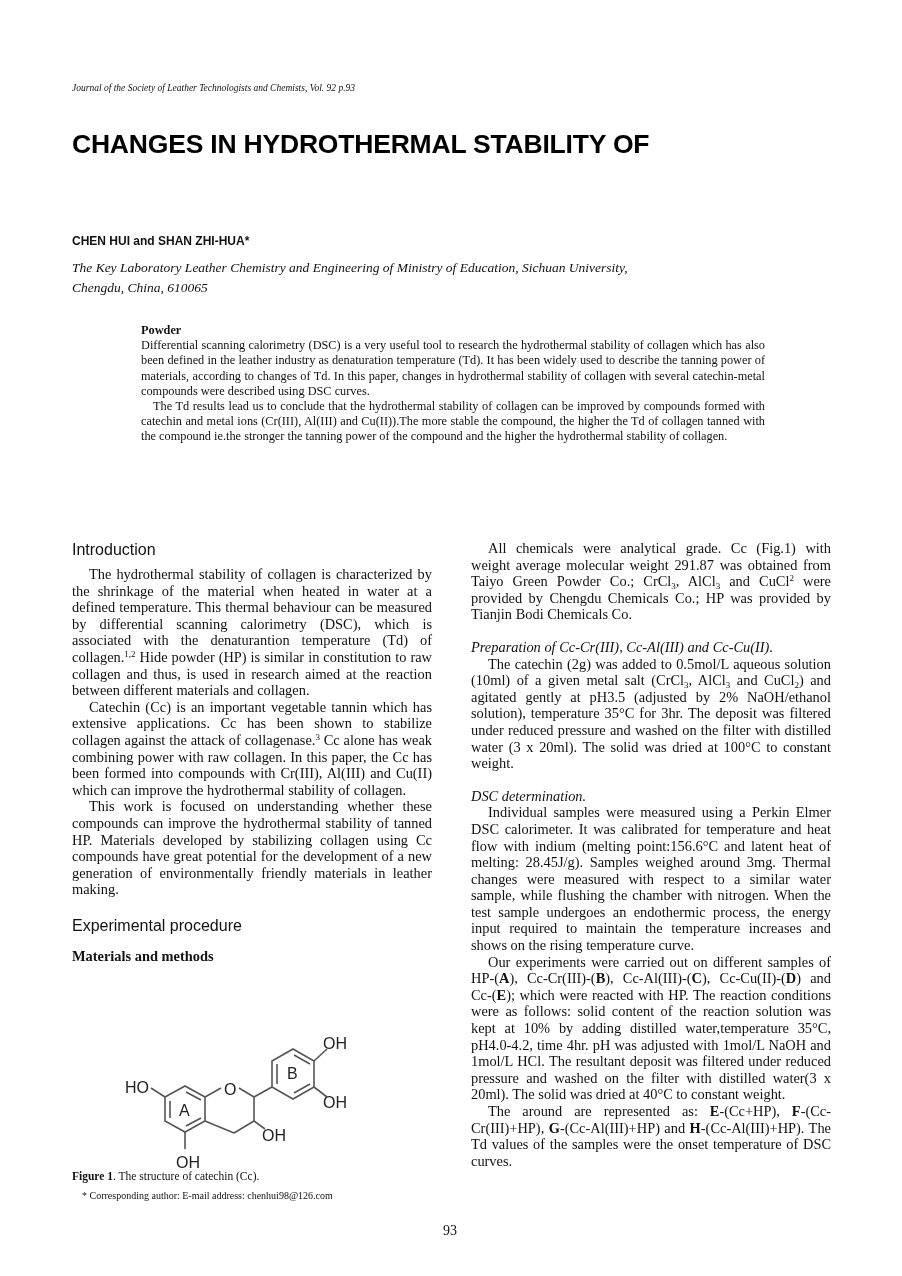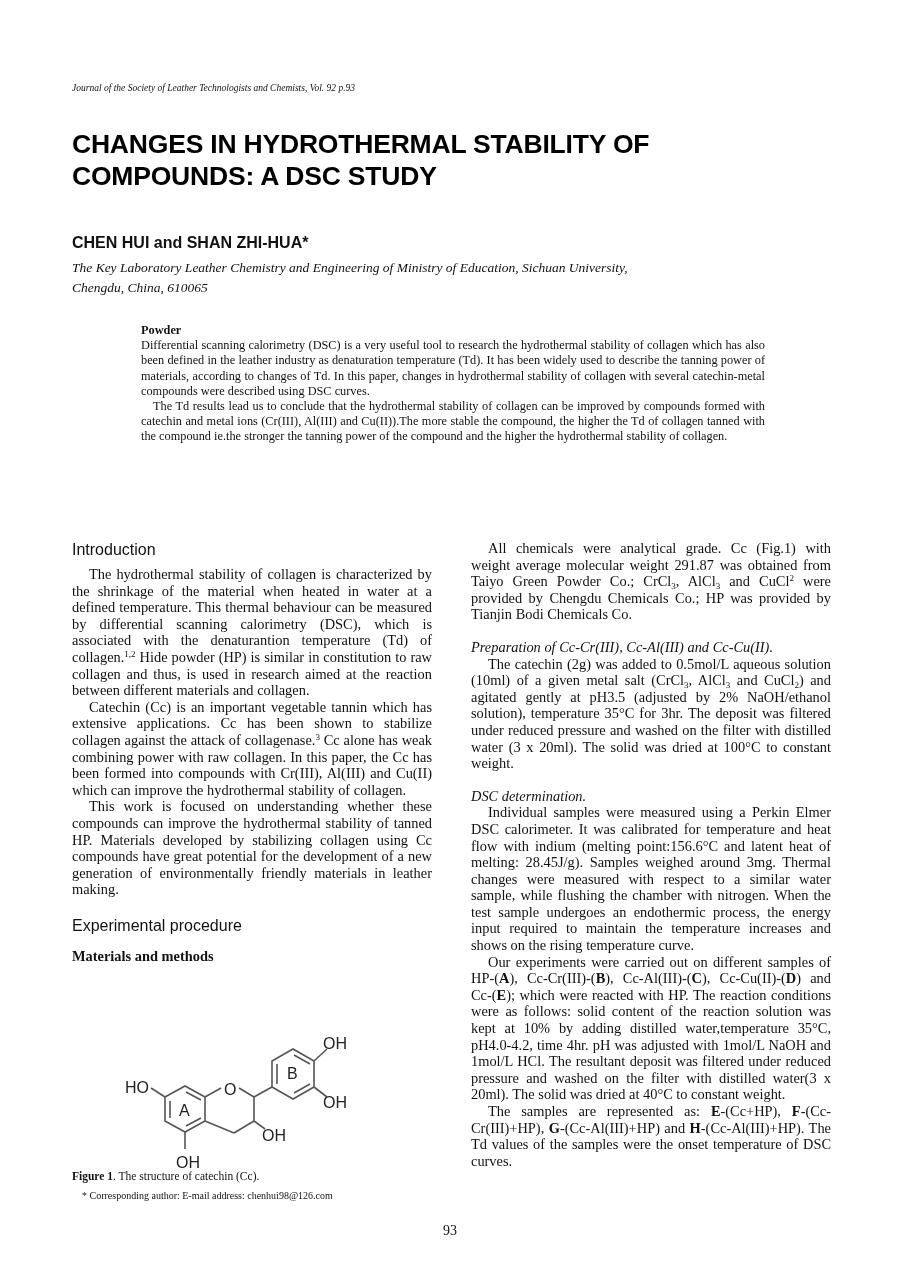--- a/index.html
+++ b/index.html
@@ -12,21 +12,21 @@
     left: 72px; top: 83px; font-style: italic; font-size: 9.5px; white-space: nowrap; font-family: Liberation Serif, serif;
   }
   .title {
     left: 72px; top: 128px; width: 700px;
     font-family: "Liberation Sans", sans-serif; font-weight: bold;
     font-size: 26.5px; line-height: 32px; letter-spacing: -0.2px; color: #000;
   }
   .title div { white-space: nowrap; }
   .authors {
     left: 72px; top: 234px; font-family: "Liberation Sans", sans-serif;
-    font-weight: bold; font-size: 16px; white-space: nowrap;
+    font-weight: bold; font-size: 12px; white-space: nowrap;
   }
   .affil {
     left: 72px; top: 258px; width: 700px; font-style: italic; font-size: 13.5px; line-height: 20px;
   }
   .summary {
     left: 141px; top: 323px; width: 624px; font-size: 12.3px; line-height: 15.2px; text-align: justify;
   }
   .summary .sum-title { font-weight: bold; }
   .summary p { margin: 0; }
   .summary p.indent { text-indent: 12px; }
@@ -51,21 +51,20 @@
   .footnote { left: 82px; top: 1190px; font-size: 10px; white-space: nowrap; }
   .page-number { left: 443px; top: 1223px; font-size: 14px; }
 </style>
 </head>
 <body>
 
 <div class="abs running-head">Journal of the Society of Leather Technologists and Chemists, Vol. 92 p.93</div>
 
 <div class="abs title">
   <div>CHANGES IN HYDROTHERMAL STABILITY OF</div>
-  <div>COMPOUNDS: A DSC STUDY</div>
 </div>
 
 <div class="abs authors">CHEN HUI and SHAN ZHI-HUA*</div>
 
 <div class="abs affil">
   <div>The Key Laboratory Leather Chemistry and Engineering of Ministry of Education, Sichuan University,</div>
   <div>Chengdu, China, 610065</div>
 </div>
 
 <div class="abs summary">
@@ -132,16 +131,16 @@
 
 <div class="abs col col-right">
   <p><span>All chemicals were analytical grade. Cc (Fig.1) with weight average molecular weight 291.87 was obtained from Taiyo Green Powder Co.; CrCl</span><sub>3</sub><span>, AlCl</span><sub>3</sub><span> and CuCl</span><sup>2</sup><span> were provided by Chengdu Chemicals Co.; HP was provided by Tianjin Bodi Chemicals Co.</span></p>
   <div style="height:16px"></div>
   <div class="h-italic">Preparation of Cc-Cr(III), Cc-Al(III) and Cc-Cu(II).</div>
   <p><span>The catechin (2g) was added to 0.5mol/L aqueous solution (10ml) of a given metal salt (CrCl</span><sub>3</sub><span>, AlCl</span><sub>3</sub><span> and CuCl</span><sub>2</sub><span>) and agitated gently at pH3.5 (adjusted by 2% NaOH/ethanol solution), temperature 35°C for 3hr. The deposit was filtered under reduced pressure and washed on the filter with distilled water (3 x 20ml). The solid was dried at 100°C to constant weight.</span></p>
   <div style="height:16px"></div>
   <div class="h-italic">DSC determination.</div>
   <p>Individual samples were measured using a Perkin Elmer DSC calorimeter. It was calibrated for temperature and heat flow with indium (melting point:156.6°C and latent heat of melting: 28.45J/g). Samples weighed around 3mg. Thermal changes were measured with respect to a similar water sample, while flushing the chamber with nitrogen. When the test sample undergoes an endothermic process, the energy input required to maintain the temperature increases and shows on the rising temperature curve.</p>
   <p><span>Our experiments were carried out on different samples of HP-(</span><b>A</b><span>), Cc-Cr(III)-(</span><b>B</b><span>), Cc-Al(III)-(</span><b>C</b><span>), Cc-Cu(II)-(</span><b>D</b><span>) and Cc-(</span><b>E</b><span>); which were reacted with HP. The reaction conditions were as follows: solid content of the reaction solution was kept at 10% by adding distilled water,temperature 35°C, pH4.0-4.2, time 4hr. pH was adjusted with 1mol/L NaOH and 1mol/L HCl. The resultant deposit was filtered under reduced pressure and washed on the filter with distilled water(3 x 20ml). The solid was dried at 40°C to constant weight.</span></p>
-  <p><span>The samples are represented as: </span><b>E</b><span>-(Cc+HP), </span><b>F</b><span>-(Cc-Cr(III)+HP), </span><b>G</b><span>-(Cc-Al(III)+HP) and </span><b>H</b><span>-(Cc-Al(III)+HP). The Td values of the samples were the onset temperature of DSC curves.</span></p>
+  <p><span>The around are represented as: </span><b>E</b><span>-(Cc+HP), </span><b>F</b><span>-(Cc-Cr(III)+HP), </span><b>G</b><span>-(Cc-Al(III)+HP) and </span><b>H</b><span>-(Cc-Al(III)+HP). The Td values of the samples were the onset temperature of DSC curves.</span></p>
 </div>
 
 <div class="abs page-number">93</div>
 
 </body></html>

